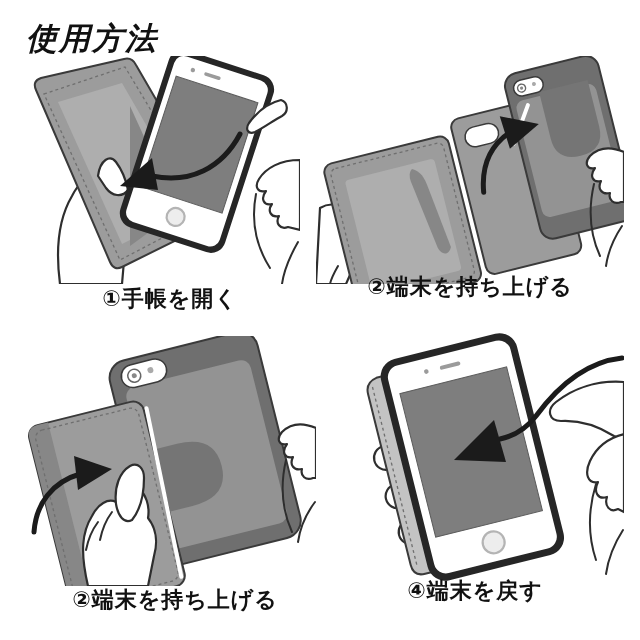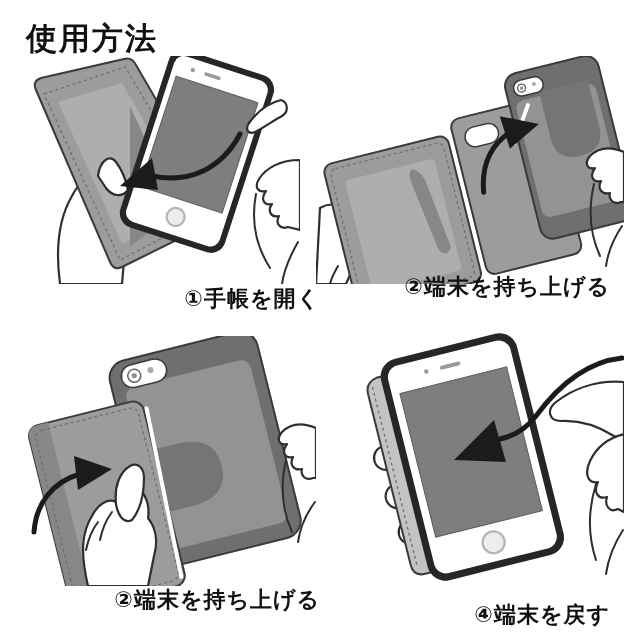--- a/index.html
+++ b/index.html
@@ -5,30 +5,31 @@
   html,body{margin:0;padding:0;}
   body{
     width:640px;height:640px;position:relative;overflow:hidden;
     background:var(--background,#fff);
     font-family:"Liberation Sans","DejaVu Sans",sans-serif;
   }
   .title{
     position:absolute;left:26px;top:18px;
     font-size:31px;font-weight:bold;color:var(--text,#111);
     letter-spacing:2px;
+    font-style:italic;
   }
   .caption{
-    position:absolute;text-align:right;
+    position:absolute;text-align:center;
     font-size:22px;font-weight:bold;color:var(--text,#111);
     letter-spacing:1px;white-space:nowrap;
   }
   .cap1{left:20px;top:284px;width:300px;}
   .cap2{left:330px;top:272px;width:280px;}
   .cap3{left:30px;top:585px;width:290px;}
-  .cap4{left:340px;top:600px;width:270px;}
+  .cap4{left:340px;top:576px;width:270px;}
   .illus{position:absolute;}
   .p1{left:18px;top:56px;}
   .p2{left:316px;top:56px;}
   .p3{left:28px;top:336px;}
   .p4{left:336px;top:330px;}
 
   
   .ln{stroke:var(--line);stroke-width:2;fill:none;stroke-linecap:round;}
   .hand{fill:#fff;stroke:var(--line);stroke-width:2.2;stroke-linejoin:round;stroke-linecap:round;}
   .arrow-stroke{fill:none;stroke:var(--arrow);stroke-width:5;stroke-linecap:round;}

